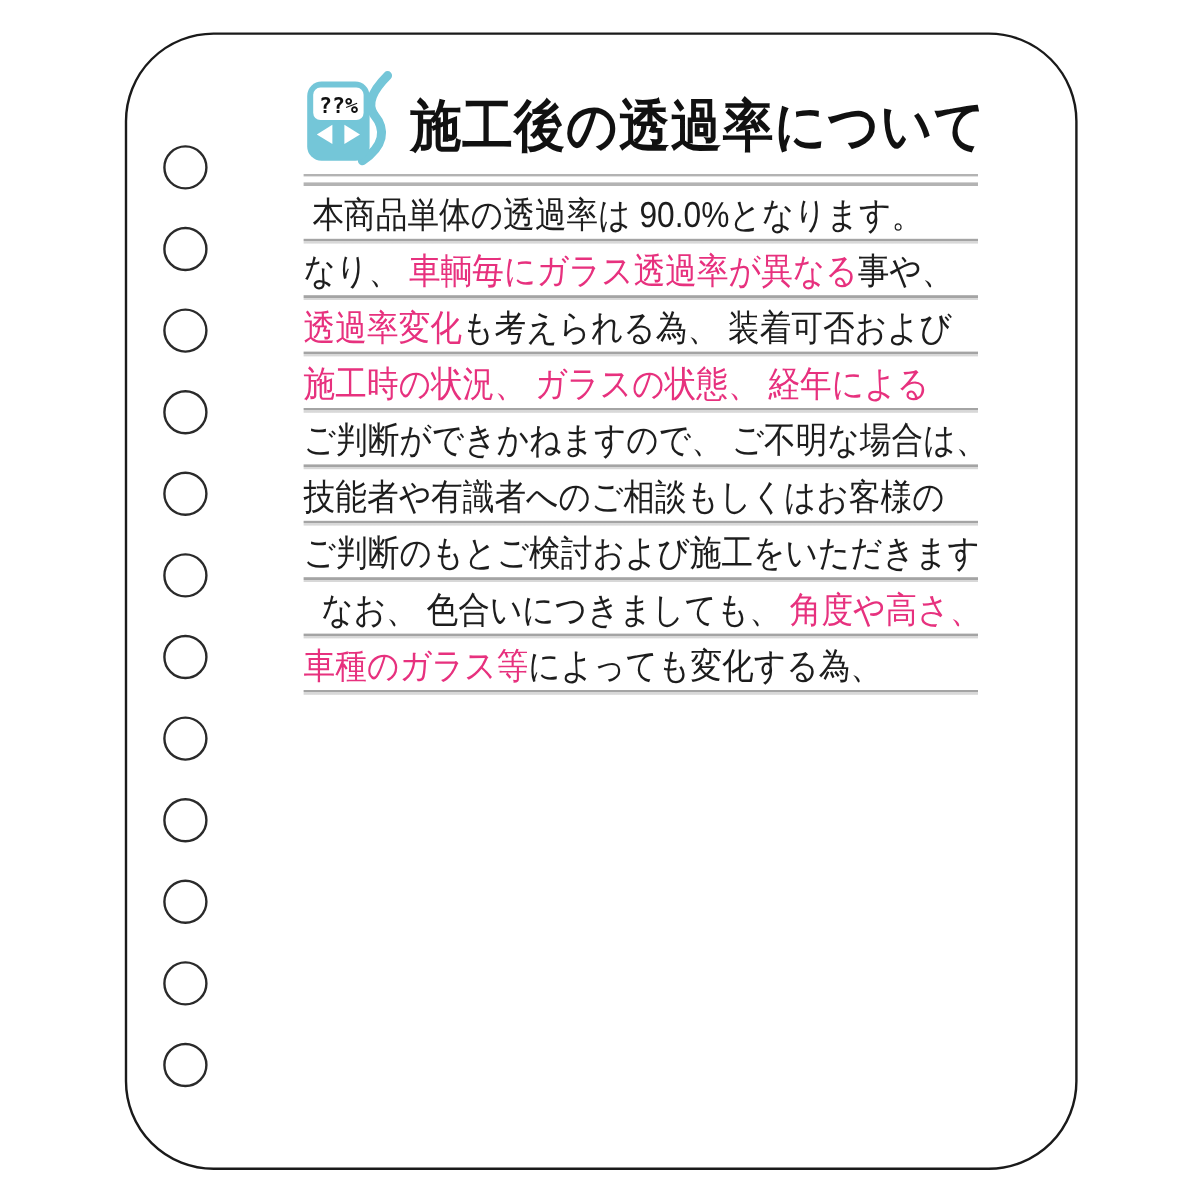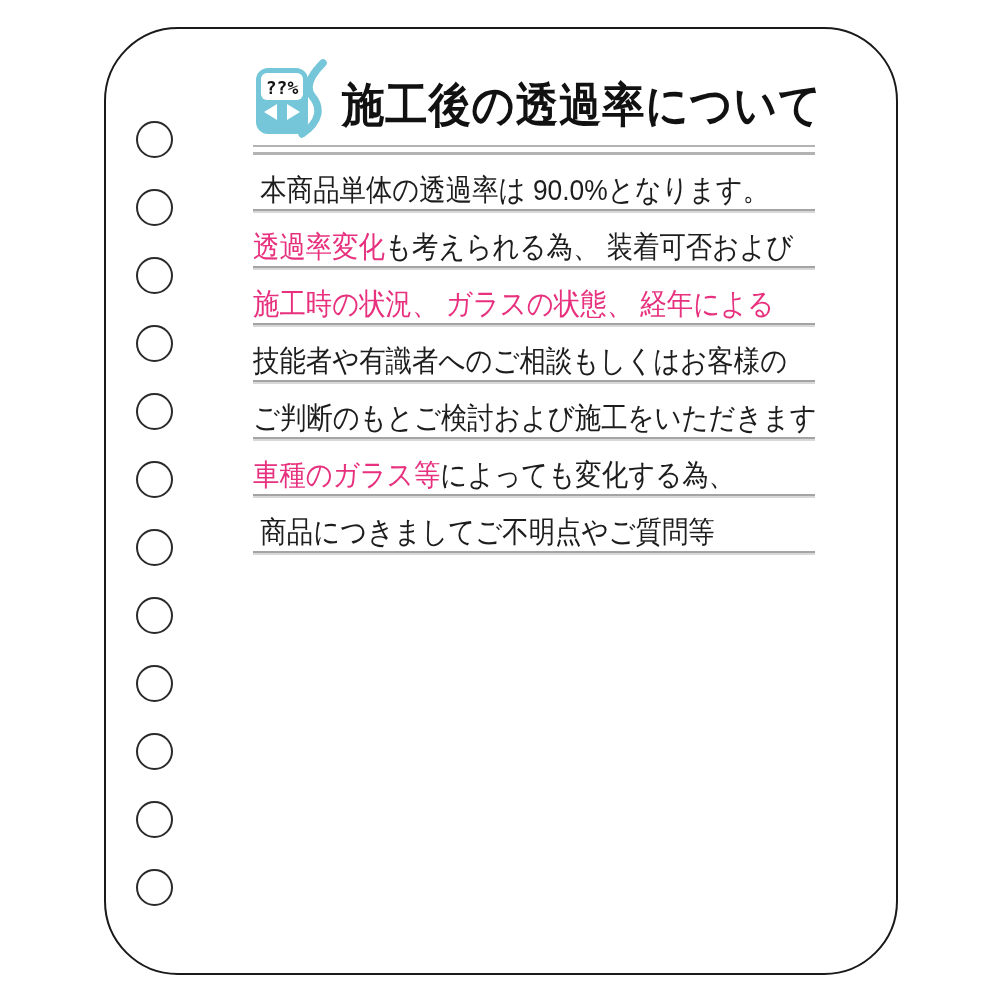--- a/index.html
+++ b/index.html
@@ -25,21 +25,21 @@
     margin:0 0 0 0px;font-size:47px;font-weight:bold;color:#111111;
     white-space:nowrap;transform:scaleX(.90);transform-origin:left center;
     letter-spacing:1px;
   }
   .title-rule{
     position:absolute;left:253px;top:145px;width:562px;height:10px;
     border-top:2px solid #b3b3b3;border-bottom:3px solid #b3b3b3;
     box-sizing:border-box;
   }
   .lines{position:absolute;left:253px;top:156px;width:562px;}
-  .row{position:relative;height:57px;}
+  .row{position:relative;height:47px;}
   .txt{
     position:absolute;left:0;bottom:8px;white-space:pre;font-size:30px;
     color:#1d1d1d;transform:scaleX(.88);transform-origin:left bottom;
     line-height:1;
   }
   .seg{color:#1d1d1d;}
   .seg.pink{color:#e7317e;}
   .rule{
     position:absolute;left:0;right:0;bottom:0;height:4px;
     background:linear-gradient(to bottom,#a4a4a4 0 50%,#d8d8d8 50% 100%);
@@ -78,36 +78,44 @@
 </div>
 
 <div class="title-rule"></div>
 
 <div class="lines" id="lines">
     <div class="row">
       <div class="txt"><span class="seg"> 本商品単体の透過率は 90.0%となります。</span></div>
       <div class="rule"></div>
     </div>
     <div class="row">
+      <div class="txt"><span class="seg">なり、 </span><span class="seg pink">車輌毎にガラス透過率が異なる</span><span class="seg">事や、</span></div>
+      <div class="rule"></div>
+    </div>
+    <div class="row">
       <div class="txt"><span class="seg pink">透過率変化</span><span class="seg">も考えられる為、 装着可否および</span></div>
       <div class="rule"></div>
     </div>
     <div class="row">
       <div class="txt"><span class="seg pink">施工時の状況、 ガラスの状態、 経年による</span></div>
+      <div class="rule"></div>
+    </div>
+    <div class="row">
+      <div class="txt"><span class="seg">ご判断ができかねますので、 ご不明な場合は、</span></div>
       <div class="rule"></div>
     </div>
     <div class="row">
       <div class="txt"><span class="seg">技能者や有識者へのご相談もしくはお客様の</span></div>
       <div class="rule"></div>
     </div>
     <div class="row">
       <div class="txt"><span class="seg">ご判断のもとご検討および施工をいただきます</span></div>
       <div class="rule"></div>
     </div>
     <div class="row">
-      <div class="txt"><span class="seg pink">車種のガラス等</span><span class="seg">によっても変化する為、</span></div>
+      <div class="txt"><span class="seg">  なお、 色合いにつきましても、 </span><span class="seg pink">角度や高さ、</span></div>
       <div class="rule"></div>
     </div>
     <div class="row">
-      <div class="txt"><span class="seg"> 商品につきましてご不明点やご質問等</span></div>
+      <div class="txt"><span class="seg pink">車種のガラス等</span><span class="seg">によっても変化する為、</span></div>
       <div class="rule"></div>
     </div>
   </div>
 
 </body></html>

